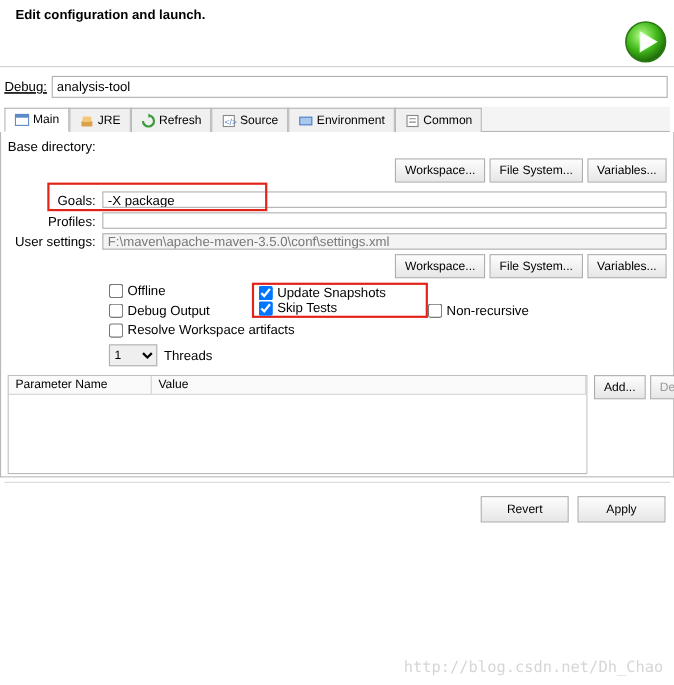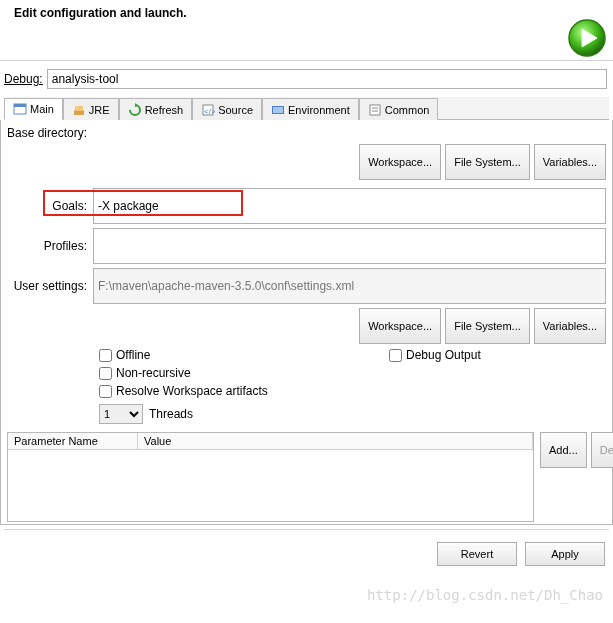--- a/index.html
+++ b/index.html
@@ -99,41 +99,41 @@
     justify-content: flex-end;
     gap: 4px;
     margin-top: 4px;
   }
   .btn {
     border: 1px solid #adadad;
     background: linear-gradient(#fdfdfd, #e6e6e6);
     padding: 2px 8px;
     font-size: 11px;
     cursor: pointer;
-    height: 36px;
+    height: 22px;
   }
   .btn.disabled {
     color: #999;
     cursor: default;
   }
   .form-row {
     display: flex;
     align-items: center;
     margin-bottom: 4px;
   }
   .form-row .rlabel {
     width: 86px;
     text-align: right;
     padding-right: 6px;
   }
   .form-row input[type="text"] {
     flex: 1;
     border: 1px solid #b0b0b0;
     padding: 2px 4px;
-    height: 36px;
+    height: 15px;
     font-size: 12px;
   }
   .form-row input[readonly] {
     background: #f4f4f4;
     color: #777;
   }
   .highlight-red {
     border: 2px solid #e2231a;
     padding: 2px;
     margin: -3px;
@@ -208,21 +208,21 @@
     width: 80px;
     height: 24px;
   }
   .separator-bottom {
     border-top: 1px solid #d8d8d8;
     margin: 4px 4px 0 4px;
   }
   .watermark {
     position: absolute;
     right: 10px;
-    bottom: 20px;
+    bottom: 8px;
     color: #d6d6d6;
     font-size: 14px;
     font-family: monospace;
   }
   .underline-key { text-decoration: underline; }
 </style>
 </head>
 <body>
 
 <div class="dialog-title">Edit configuration and launch.</div>
@@ -338,20 +338,30 @@
     <button class="btn">Variables...</button>
   </div>
 
   <div style="height:4px"></div>
 
   <div class="checkbox-grid">
     <label class="cb">
       <input type="checkbox" style="">
         <span>Offline</span>
     </label>
+    <div class="highlight-block" style="grid-row: span 2; display:flex; flex-direction:column; justify-content:space-around; padding-left:4px;">
+      <label class="cb">
+        <input type="checkbox" checked="" style="">
+          <span>Update Snapshots</span>
+      </label>
+      <label class="cb">
+        <input type="checkbox" checked="" style="">
+          <span>Skip Tests</span>
+      </label>
+    </div>
     <div></div>
     <label class="cb">
       <input type="checkbox" style="">
         <span>Debug Output</span>
     </label>
     <label class="cb">
       <input type="checkbox" style="">
         <span>Non-recursive</span>
     </label>
     <label class="cb" style="grid-column: span 3;">

